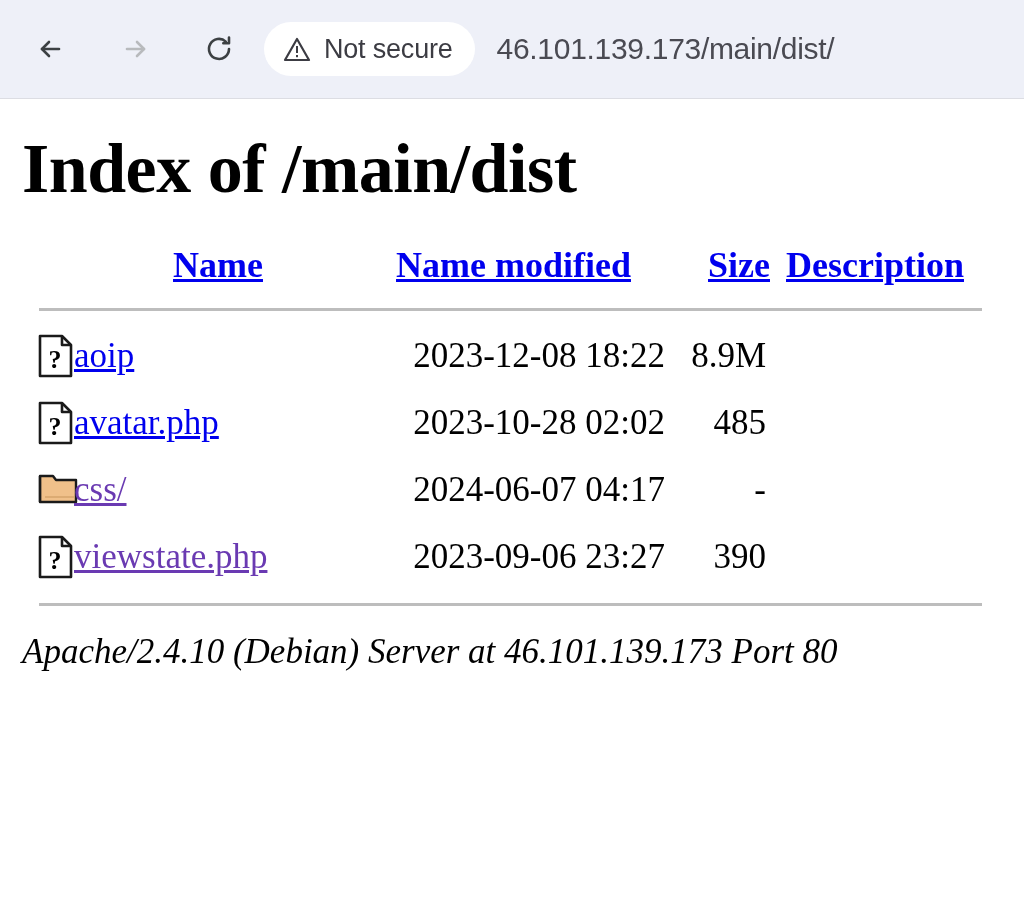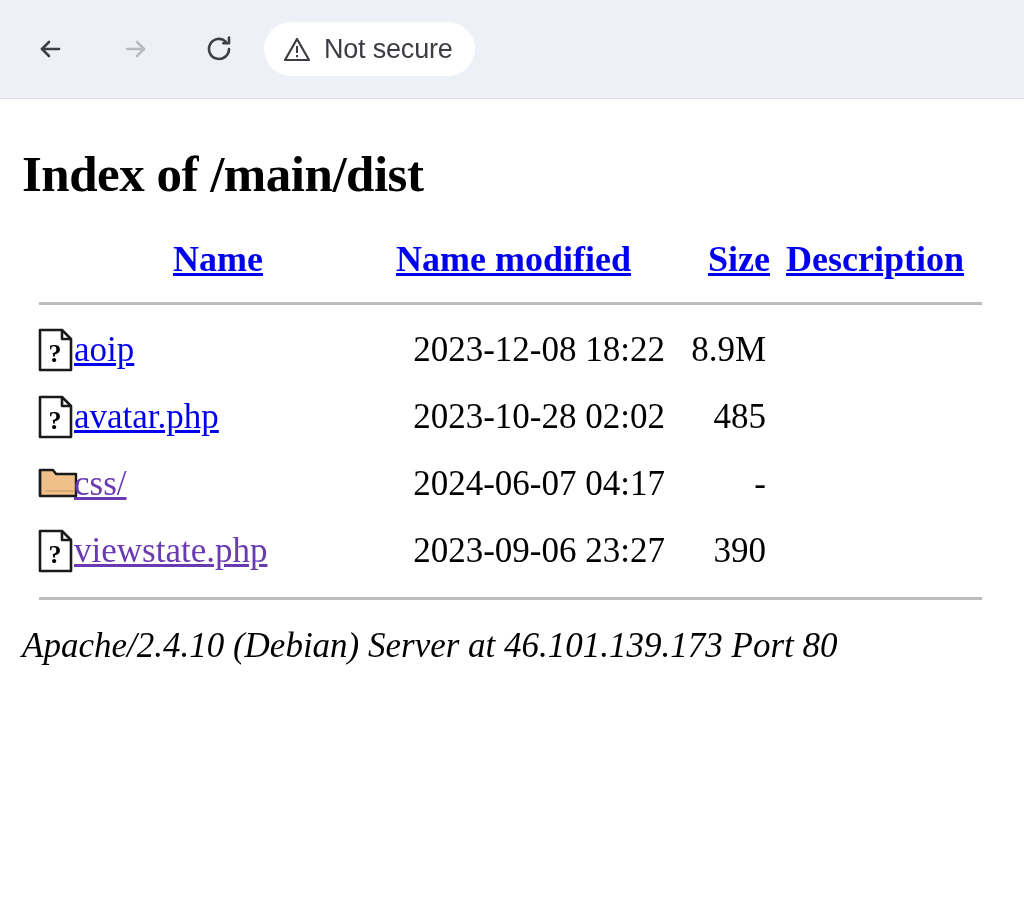--- a/index.html
+++ b/index.html
@@ -79,24 +79,24 @@
 
   
   .page {
     position: relative;
     padding: 0;
     background: #ffffff;
   }
   .page-title {
     font-family: "Liberation Serif", "DejaVu Serif", serif;
     font-weight: bold;
-    font-size: 51px;
+    font-size: 70px;
     color: #000000;
     margin: 0;
-    padding: 46px 0 0 22px;
+    padding: 30px 0 0 22px;
     letter-spacing: -0.5px;
     line-height: 1.15;
   }
 
   .listing {
     margin-top: 34px;
     font-family: "Liberation Serif", "DejaVu Serif", serif;
     font-size: 35px;
     color: #000000;
   }
@@ -227,20 +227,21 @@
     <div class="security-pill">
       <span class="warn-icon">
         <svg width="30" height="30" viewBox="0 0 30 30">
           <path d="M15 5 L27 26 L3 26 Z" fill="none" stroke="#3c3c43" stroke-width="2.2" stroke-linejoin="round"></path>
           <rect x="14" y="12" width="2" height="7" fill="#3c3c43"></rect>
           <rect x="14" y="21" width="2" height="2.2" fill="#3c3c43"></rect>
         </svg>
       </span>
       <span class="security-text">Not secure</span>
     </div>
+    <span class="url-text">46.101.139.173/main/dist/</span>
   </div>
 
 </div>
 
 <div class="page">
 
   <h1 class="page-title">Index of /main/dist</h1>
 
   <div class="listing">
     <table class="index-table">

